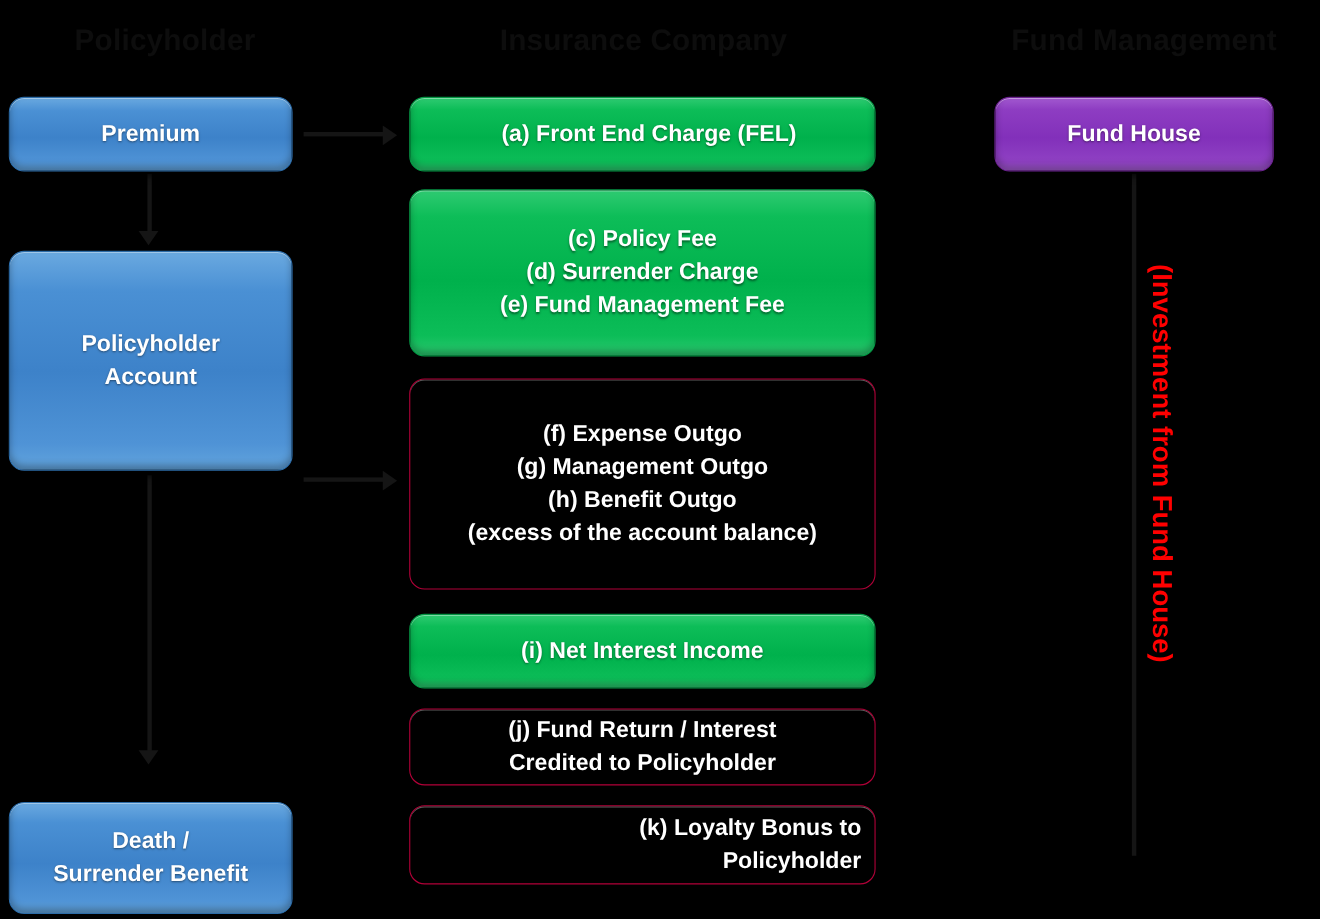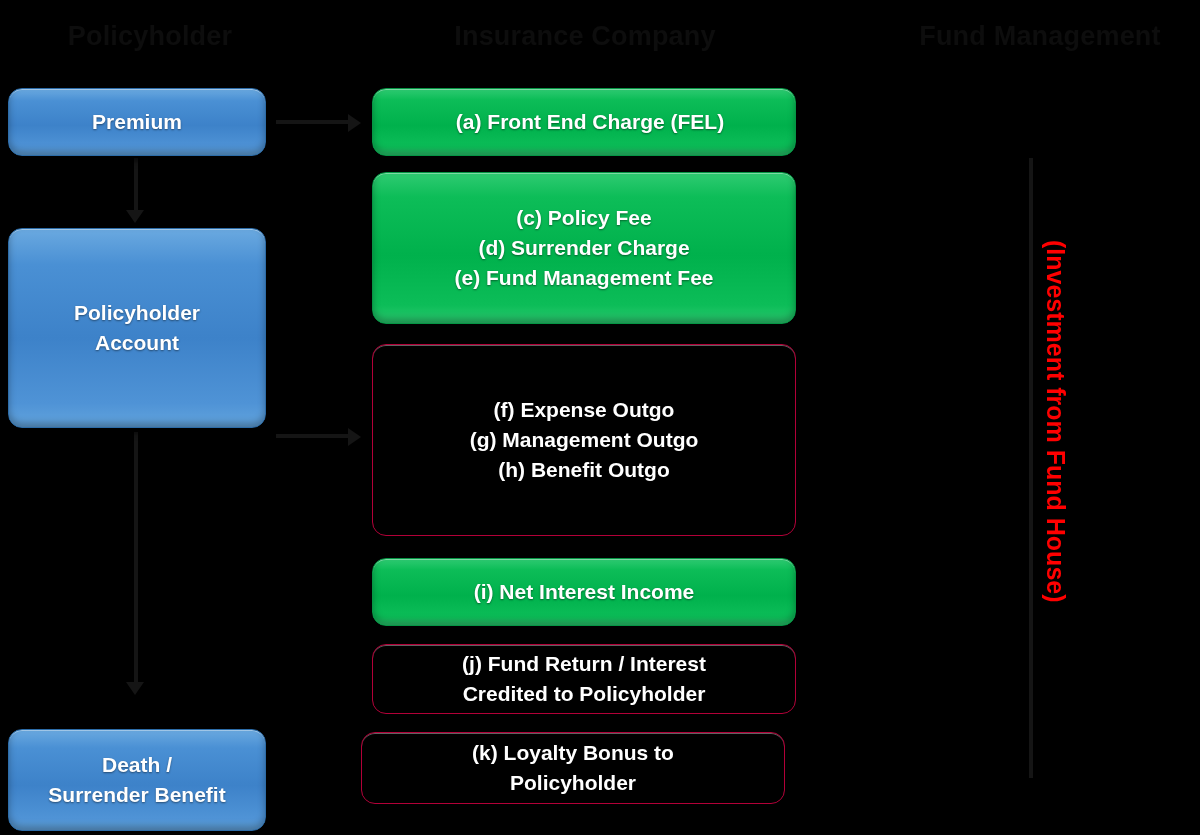--- a/index.html
+++ b/index.html
@@ -107,21 +107,21 @@
   
   #box-premium            { left: 8px;   top: 88px;  width: 258px; height: 68px;  }
   #box-policyholder-acct  { left: 8px;   top: 228px; width: 258px; height: 200px; }
   #box-death-surrender    { left: 8px;   top: 729px; width: 258px; height: 102px; }
 
   #box-fel                { left: 372px; top: 88px;  width: 424px; height: 68px; padding-left: 24px;  }
   #box-charges            { left: 372px; top: 172px; width: 424px; height: 152px; }
   #box-outgo              { left: 372px; top: 344px; width: 424px; height: 192px; }
   #box-net-interest       { left: 372px; top: 558px; width: 424px; height: 68px;  }
   #box-fund-return        { left: 372px; top: 644px; width: 424px; height: 70px;  }
-  #box-loyalty            { left: 361px; top: 732px; width: 424px; height: 72px;  }
+  #box-loyalty            { left: 372px; top: 732px; width: 424px; height: 72px; text-align: right;  }
 
   #box-fund-house         { left: 904px; top: 88px;  width: 254px; height: 68px;  }
 
   .box .lines { display: block; width: 100%; }
   .box .lines span { display: block; }
 
   
   #investment-note {
     position: absolute;
     left: 1070px;
@@ -223,20 +223,21 @@
       <span>(d) Surrender Charge</span>
       <span>(e) Fund Management Fee</span>
     </span>
   </div>
 
   <div id="box-outgo" class="box pink">
     <span class="lines">
       <span>(f) Expense Outgo</span>
       <span>(g) Management Outgo</span>
       <span>(h) Benefit Outgo</span>
+      <span>(excess of the account balance)</span>
     </span>
   </div>
 
   <div id="box-net-interest" class="box green">
     <span>(i) Net Interest Income</span>
   </div>
 
   <div id="box-fund-return" class="box pink">
     <span class="lines">
       <span>(j) Fund Return / Interest</span>
@@ -244,16 +245,19 @@
     </span>
   </div>
 
   <div id="box-loyalty" class="box pink">
     <span class="lines">
       <span>(k) Loyalty Bonus to</span>
       <span>Policyholder</span>
     </span>
   </div>
 
+  <div id="box-fund-house" class="box purple">
+    <span>Fund House</span>
+  </div>
 
   <div id="investment-note">(Investment from Fund House)</div>
 
 </div>
 
 </body></html>

